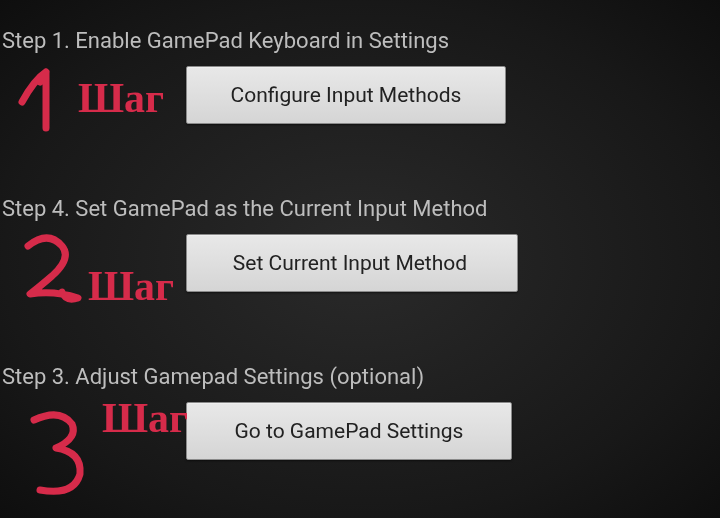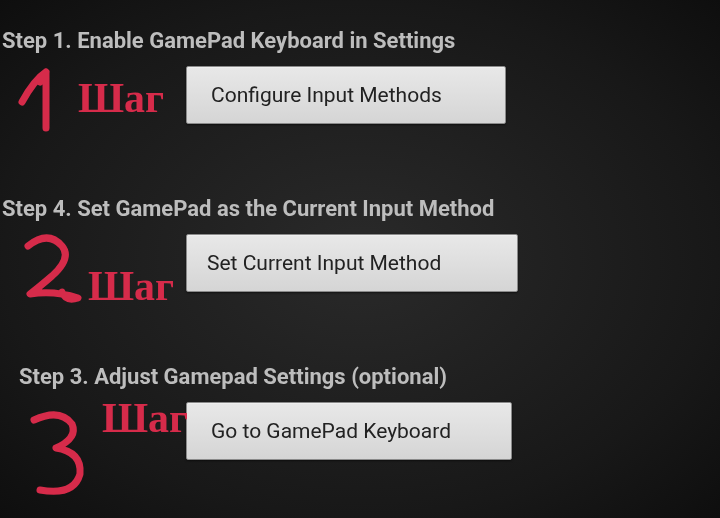--- a/index.html
+++ b/index.html
@@ -8,65 +8,65 @@
     width: 720px;
     height: 518px;
     background: radial-gradient(ellipse at center, #2a2a2a 0%, #181818 70%, #0e0e0e 100%);
     font-family: Roboto, "Helvetica Neue", Arial, sans-serif;
     overflow: hidden;
     position: relative;
   }
   .step-label {
     color: #bdbdbd;
     font-size: 22px;
-    font-weight: 700;
+    font-weight: 400;
     padding: 0;
     margin: 0;
   }
   .btn {
     display: inline-block;
     background: linear-gradient(to bottom, #e8e8e8 0%, #d5d5d5 100%);
     border: 1px solid #8a8a8a;
     border-radius: 2px;
     color: #222;
     font-size: 21px;
     padding: 16px 24px;
     min-width: 280px;
-    text-align: left;
+    text-align: center;
     box-shadow: 0 1px 0 rgba(255,255,255,0.3) inset, 0 1px 2px rgba(0,0,0,0.5);
     cursor: pointer;
     user-select: none;
   }
   
   #step1-label { position: absolute; left: 2px;  top: 28px; }
   #step1-btn   { position: absolute; left: 186px; top: 66px;  min-width: 270px; }
 
   #step2-label { position: absolute; left: 2px;  top: 196px; }
   #step2-btn   { position: absolute; left: 186px; top: 234px; min-width: 286px; padding-left: 20px; }
 
-  #step3-label { position: absolute; left: 19px;  top: 364px; }
+  #step3-label { position: absolute; left: 2px;  top: 364px; }
   #step3-btn   { position: absolute; left: 186px; top: 402px; min-width: 276px; }
 
   
   .anno {
     position: absolute;
     pointer-events: none;
   }
 </style>
 </head>
 <body>
 
 <div class="step-label" id="step1-label">Step 1. Enable GamePad Keyboard in Settings</div>
 <div class="btn" id="step1-btn">Configure Input Methods</div>
 
 <div class="step-label" id="step2-label">Step 4. Set GamePad as the Current Input Method</div>
 <div class="btn" id="step2-btn">Set Current Input Method</div>
 
 <div class="step-label" id="step3-label">Step 3. Adjust Gamepad Settings (optional)</div>
-<div class="btn" id="step3-btn">Go to GamePad Keyboard</div>
+<div class="btn" id="step3-btn">Go to GamePad Settings</div>
 
 <svg class="anno" width="720" height="518" viewBox="0 0 720 518">
   <g stroke-linecap="round" stroke-linejoin="round" fill="none">
 
     <path d="M22,102 Q34,80 46,72 L46,128 M46,72 L40,82" stroke="#d62b4a" stroke-width="7"></path>
 
     <text x="78" y="112" fill="#d62b4a" font-family="'Segoe Script','Comic Sans MS',cursive" font-size="42" font-weight="600">Шаг</text>
 
     <path d="M28,246 Q48,230 62,246 Q72,258 52,276 Q38,288 30,294 Q54,290 78,298 Q66,302 62,292" stroke="#d62b4a" stroke-width="7"></path>
 

